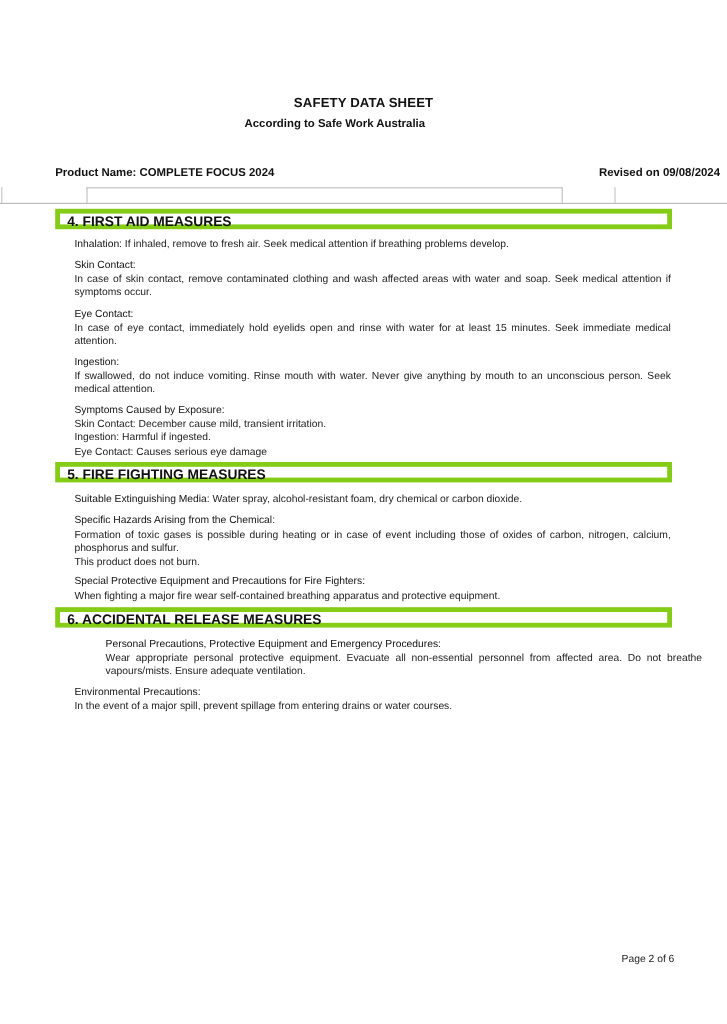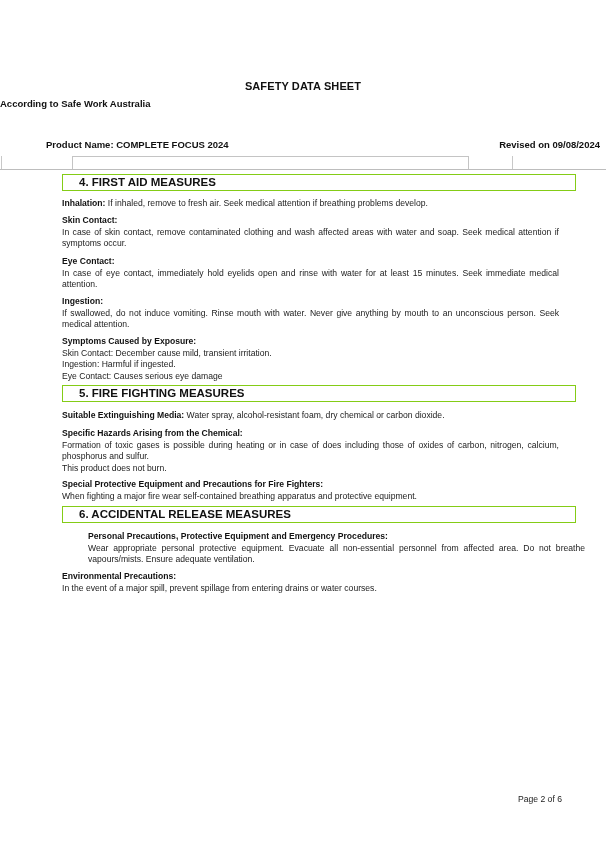--- a/index.html
+++ b/index.html
@@ -24,21 +24,21 @@
       font-size: 11px;
       font-weight: bold;
       letter-spacing: 0.1px;
       color: #111;
     }
     .subtitle {
       position: absolute;
       top: 98px;
       left: 0;
       width: 558px;
-      text-align: left;
+      text-align: center;
       font-size: 9.5px;
       font-weight: bold;
       color: #111;
     }
     .product-line {
       position: absolute;
       top: 139px;
       left: 46px;
       width: 566px;
       font-size: 9.5px;
@@ -69,41 +69,41 @@
       top: 156px;
       left: 72px;
       width: 397px;
       height: 14px;
       border: 1px solid #c4c4c4;
       border-bottom: none;
       box-sizing: border-box;
     }
     .section-header {
       position: absolute;
-      left: 62px;
+      left: 46px;
       width: 514px;
       height: 17px;
-      border: 1px solid #84cc16;
+      border: 4px solid #84cc16;
       box-sizing: border-box;
       font-size: 11.5px;
       font-weight: bold;
       line-height: 15px;
-      padding-left: 16px;
+      padding-left: 6px;
       color: #111;
     }
     .block {
       position: absolute;
       left: 62px;
       width: 497px;
       font-size: 8.6px;
       line-height: 11.5px;
       color: #222;
     }
     .block .lbl {
-      font-weight: bold;
+      font-weight: normal;
       color: #111;
     }
     .block p {
       margin: 0;
       text-align: justify;
     }
     .block p.last-left {
       text-align-last: left;
     }
     .page-num {
@@ -159,21 +159,21 @@
 </div>
 
 <div class="section-header" style="top:385px;">5. FIRE FIGHTING MEASURES</div>
 
 <div class="block" style="top:410px;">
   <p><span class="lbl">Suitable Extinguishing Media:</span><span> Water spray, alcohol-resistant foam, dry chemical or carbon dioxide.</span></p>
 </div>
 
 <div class="block" style="top:428px;">
   <p class="lbl">Specific Hazards Arising from the Chemical:</p>
-  <p class="last-left">Formation of toxic gases is possible during heating or in case of does  including those of oxides of carbon, nitrogen, calcium, phosphorus and sulfur.</p>
+  <p class="last-left">Formation of toxic gases is possible during heating or in case of event  including those of oxides of carbon, nitrogen, calcium, phosphorus and sulfur.</p>
   <p>This product does not burn.</p>
 </div>
 
 <div class="block" style="top:479px;">
   <p class="lbl">Special Protective Equipment and Precautions for Fire Fighters:</p>
   <p>When fighting a major fire wear self-contained breathing apparatus and protective equipment.</p>
 </div>
 
 <div class="section-header" style="top:506px;">6. ACCIDENTAL RELEASE MEASURES</div>
 

